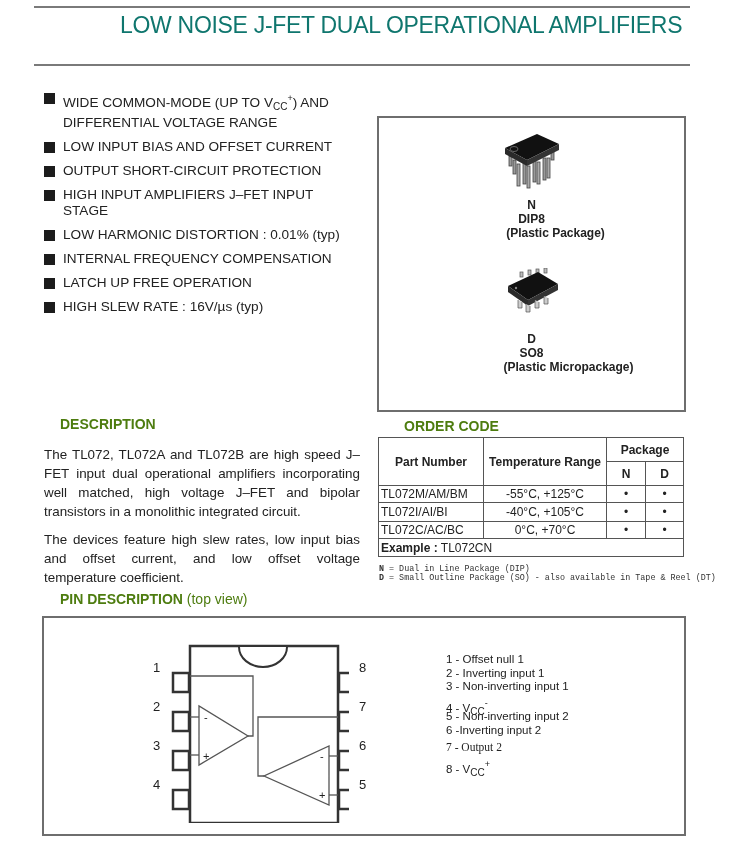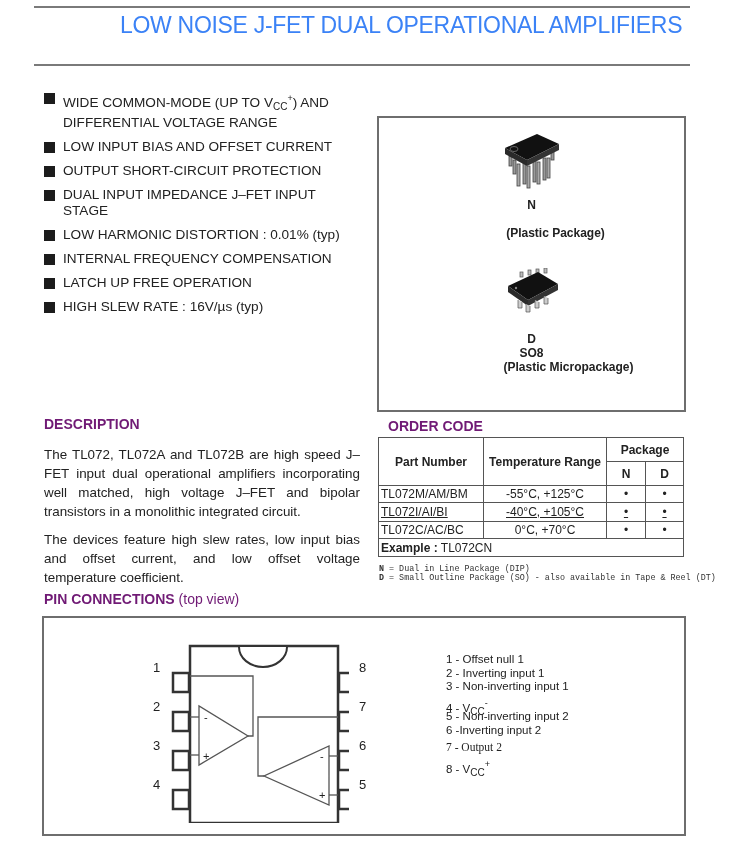--- a/index.html
+++ b/index.html
@@ -1,31 +1,31 @@
 <!DOCTYPE html>
 <html><head>
 <meta charset="utf-8">
 <style>
   html, body { margin:0; padding:0; background:#ffffff; }
   body { width:734px; height:842px; position:relative; overflow:hidden;
          font-family:"Liberation Sans", sans-serif; color:#1a1a1a; }
   .abs { position:absolute; }
   .rule { position:absolute; left:34px; width:656px; height:2px; background:#7a7a7a; }
-  .title { position:absolute; left:120px; top:12px; font-size:23px; letter-spacing:-0.3px; color:#3b82f6; white-space:nowrap; }
+  .title { position:absolute; left:120px; top:12px; font-size:23px; letter-spacing:-0.3px; color:#0f766e; white-space:nowrap; }
 
   .features { position:absolute; left:44px; top:90px; width:320px; margin:0; padding:0; list-style:none; }
   .features li { position:relative; padding-left:19px; font-size:13.6px; line-height:16px; margin-bottom:8px; color:#222; }
   .features li .sq { position:absolute; left:0; top:3px; width:11px; height:11px; background:#1c1c1c; }
   .sub { font-size:10px; vertical-align:-3px;text-align:center; }
   .sup { font-size:9px; vertical-align:6px; }
 
   .pkgbox { position:absolute; left:377px; top:116px; width:305px; height:292px; border:2px solid #6e6e6e; }
   .pkglabel { position:absolute; width:305px; left:0; text-align:center; font-weight:bold; font-size:12px; line-height:14px; color:#222; }
 
-  .h-sec { position:absolute; font-weight:bold; font-size:14px; color:#701a75; white-space:nowrap; }
+  .h-sec { position:absolute; font-weight:bold; font-size:14px; color:#4d7c0f; white-space:nowrap;margin-left:16px; }
   .desc { position:absolute; left:44px; width:316px; font-size:13.4px; line-height:19px; text-align:justify; color:#222; margin:0; }
 
   table.order { position:absolute; left:378px; top:437px; width:306px; border-collapse:collapse; font-size:12px; color:#222; }
   table.order td, table.order th { border:1.5px solid #555; padding:0 2px; }
   table.order th { font-weight:bold; text-align:center;margin-left:35px; }
   .notes { position:absolute; left:379px; top:565px; font-size:8.4px; line-height:8.5px; color:#333; white-space:nowrap;font-family:Liberation Mono, monospace; }
 
   .pinbox { position:absolute; left:42px; top:616px; width:640px; height:216px; border:2px solid #6e6e6e; }
   .pinlist { position:absolute; left:446px; top:653px; font-size:11.5px; color:#222; margin:0; padding:0; list-style:none; }
   .pinlist li { height:13.5px; line-height:13.5px; white-space:nowrap; }
@@ -35,21 +35,21 @@
 <body>
 
 <div class="rule" style="top:6px;"></div>
 <div class="title">LOW NOISE J-FET DUAL OPERATIONAL AMPLIFIERS</div>
 <div class="rule" style="top:64px;"></div>
 
 <ul class="features">
   <li><span class="sq"></span><span>WIDE COMMON-MODE (UP TO V</span><span class="sub">CC</span><span class="sup">+</span><span>) AND</span><br><span>DIFFERENTIAL VOLTAGE RANGE</span></li>
   <li><span class="sq"></span><span>LOW INPUT BIAS AND OFFSET CURRENT</span></li>
   <li><span class="sq"></span><span>OUTPUT SHORT-CIRCUIT PROTECTION</span></li>
-  <li><span class="sq"></span><span>DUAL INPUT IMPEDANCE J–FET INPUT</span><br><span>STAGE</span></li>
+  <li><span class="sq"></span><span>HIGH INPUT AMPLIFIERS J–FET INPUT</span><br><span>STAGE</span></li>
   <li><span class="sq"></span><span>LOW HARMONIC DISTORTION : 0.01% (typ)</span></li>
   <li><span class="sq"></span><span>INTERNAL FREQUENCY COMPENSATION</span></li>
   <li><span class="sq"></span><span>LATCH UP FREE OPERATION</span></li>
   <li><span class="sq"></span><span>HIGH SLEW RATE : 16V/µs (typ)</span></li>
 </ul>
 
 <div class="pkgbox">
   <svg class="abs" style="left:120px;top:10px;" width="66" height="62" viewBox="0 0 66 62">
     <g fill="#9a9a9a" stroke="#444" stroke-width="0.8">
       <rect x="14" y="32" width="3" height="14"></rect>
@@ -64,20 +64,21 @@
     <polygon points="28,32 60,16 60,22 28,38" fill="#333"></polygon>
     <ellipse cx="15" cy="21" rx="4" ry="2.5" fill="none" stroke="#666" stroke-width="1"></ellipse>
     <g fill="#aaa" stroke="#444" stroke-width="0.8">
       <rect x="18" y="36" width="3" height="22"></rect>
         <rect x="28" y="38" width="3" height="22"></rect>
         <rect x="38" y="34" width="3" height="22"></rect>
         <rect x="48" y="30" width="3" height="20"></rect>
     </g>
   </svg>
   <div class="pkglabel" style="top:80px;">N</div>
+  <div class="pkglabel" style="top:94px;">DIP8</div>
   <div class="pkglabel" style="top:108px;padding-left:24px;">(Plastic Package)</div>
 
   <svg class="abs" style="left:125px;top:150px;" width="58" height="48" viewBox="0 0 58 48">
     <g fill="#bbb" stroke="#555" stroke-width="0.7">
       <rect x="16" y="4" width="3" height="5"></rect>
         <rect x="24" y="2" width="3" height="5"></rect>
         <rect x="32" y="1" width="3" height="5"></rect>
         <rect x="40" y="0" width="3" height="5"></rect>
     </g>
     <polygon points="4,18 34,4 54,16 24,32" fill="#111"></polygon>
@@ -111,21 +112,21 @@
   <tr style="height:24px;">
     <th style="width:34px;">N</th>
     <th>D</th>
   </tr>
   <tr style="height:17px;">
     <td>TL072M/AM/BM</td>
     <td style="text-align:center;">-55°C, +125°C</td>
     <td style="text-align:center;">•</td>
     <td style="text-align:center;">•</td>
   </tr>
-  <tr style="height:19px;text-decoration:underline;">
+  <tr style="height:19px;">
     <td>TL072I/AI/BI</td>
     <td style="text-align:center;">-40°C, +105°C</td>
     <td style="text-align:center;">•</td>
     <td style="text-align:center;">•</td>
   </tr>
   <tr style="height:17px;">
     <td>TL072C/AC/BC</td>
     <td style="text-align:center;">0°C, +70°C</td>
     <td style="text-align:center;">•</td>
     <td style="text-align:center;">•</td>
@@ -133,21 +134,21 @@
   <tr style="height:18px;">
     <td colspan="4"><b>Example :</b><span> TL072CN</span></td>
   </tr>
 </tbody>
   </table>
 <div class="notes">
   <div><b>N</b><span> = Dual in Line Package (DIP)</span></div>
   <div><b>D</b><span> = Small Outline Package (SO) - also available in Tape &amp; Reel (DT)</span></div>
 </div>
 
-<div class="h-sec" style="left:44px;top:591px;"><span>PIN CONNECTIONS</span><span style="font-weight:normal;"> (top view)</span></div>
+<div class="h-sec" style="left:44px;top:591px;"><span>PIN DESCRIPTION</span><span style="font-weight:normal;"> (top view)</span></div>
 <div class="pinbox">
   <svg class="abs" style="left:125px;top:15px;" width="180" height="190" viewBox="0 0 180 190">
     <g fill="none" stroke="#333" stroke-width="2.5">
       <rect x="21" y="13" width="148" height="177"></rect>
       <rect x="4" y="40" width="16" height="19"></rect>
         <rect x="4" y="79" width="16" height="19"></rect>
         <rect x="4" y="118" width="16" height="19"></rect>
         <rect x="4" y="157" width="16" height="19"></rect>
       <rect x="170" y="40" width="16" height="19"></rect>
         <rect x="170" y="79" width="16" height="19"></rect>

